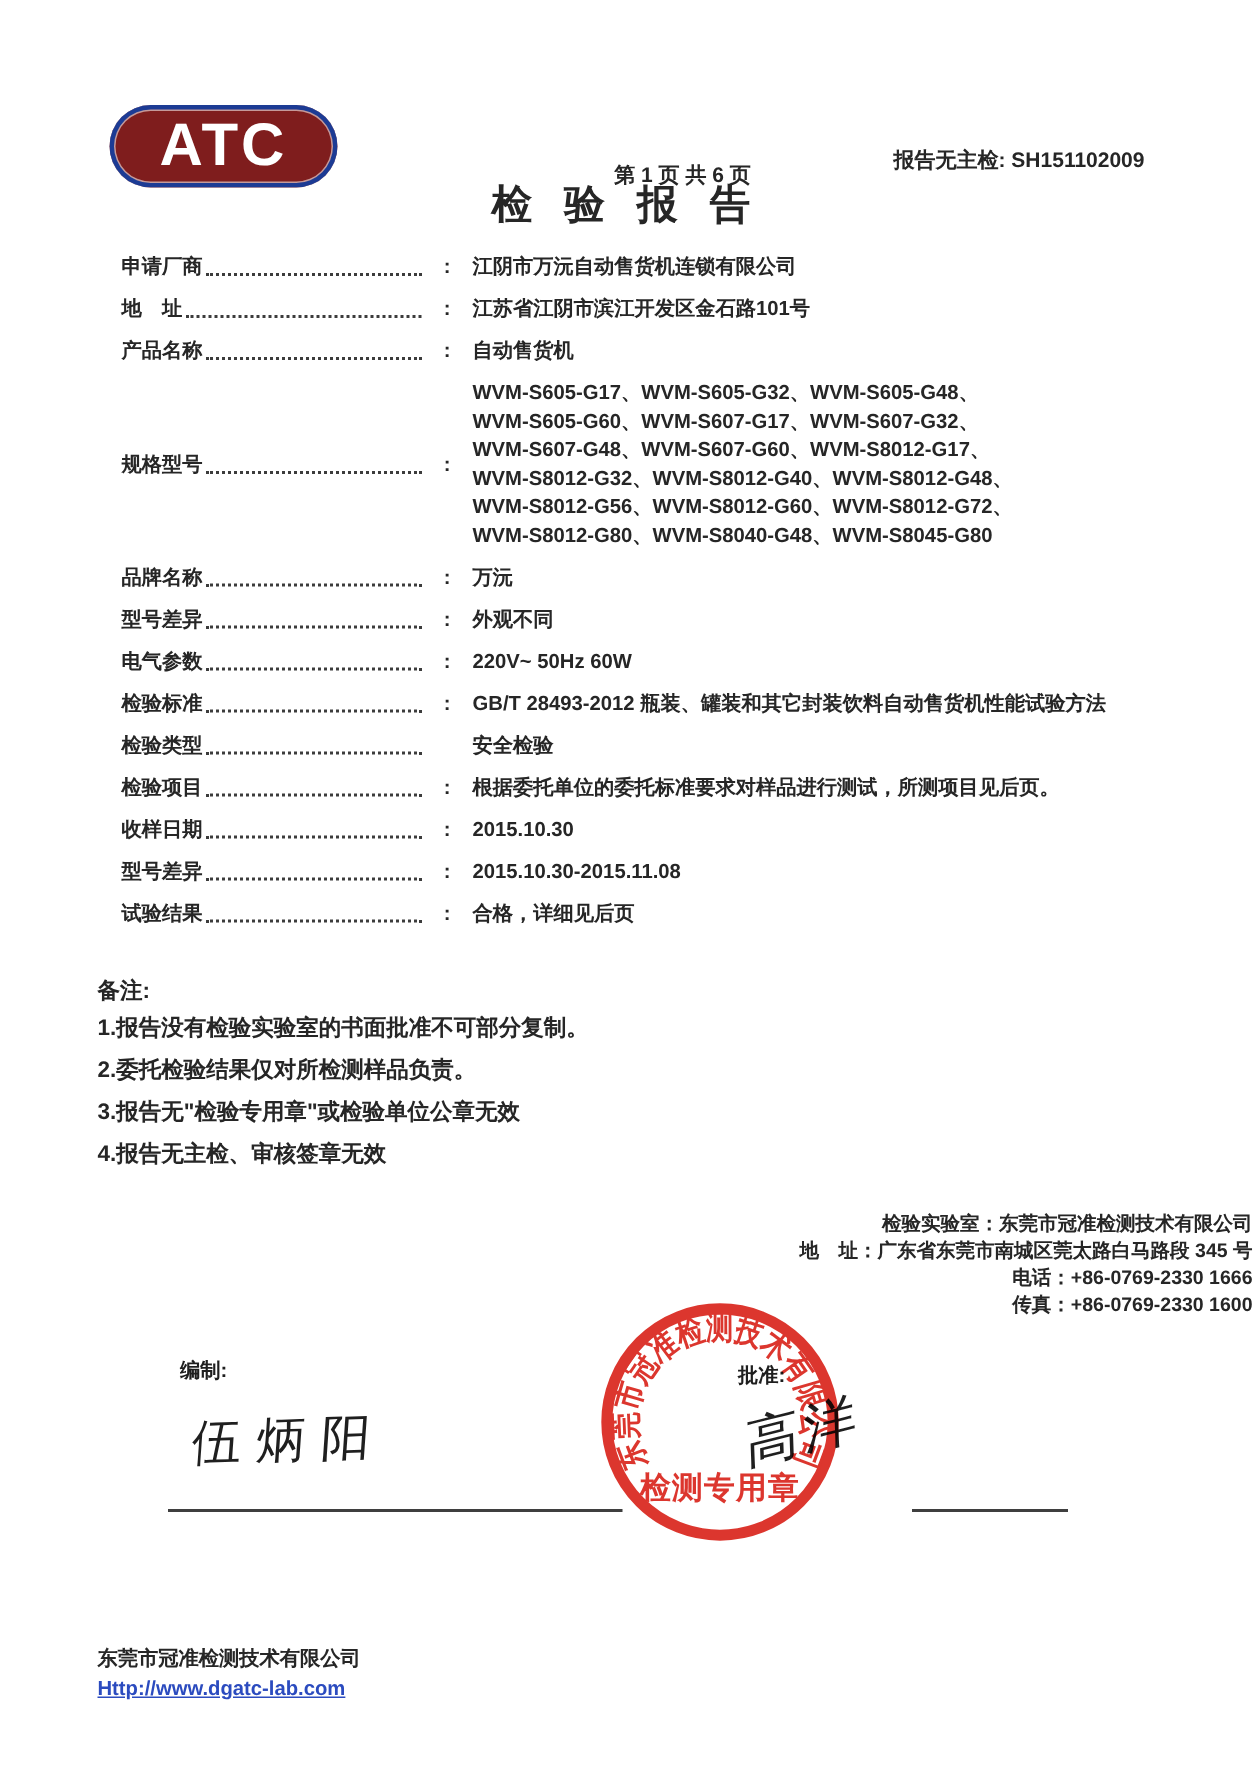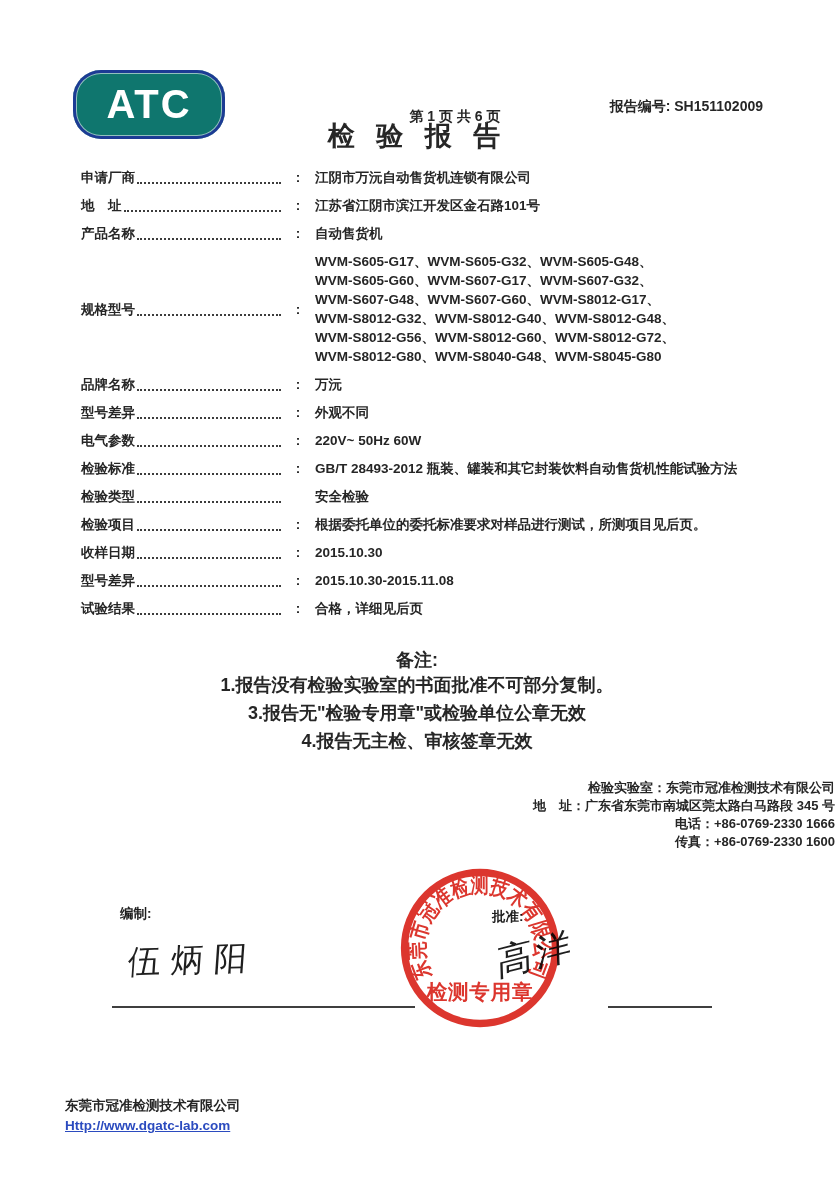--- a/index.html
+++ b/index.html
@@ -8,22 +8,22 @@
     width:835px;height:1181px;
     background:#ffffff;
     font-family:"Liberation Sans",sans-serif;
     color:#262626;
     overflow:hidden;
   }
   
   .header{position:relative;height:164px;}
   .logo{
     position:absolute;left:73px;top:70px;
-    width:152px;height:69px;border-radius:28px;
-    background:#0f766e;
+    width:152px;height:55px;border-radius:28px;
+    background:#7f1d1d;
     display:flex;align-items:center;justify-content:center;
     color:#ffffff;font-size:40px;font-weight:800;letter-spacing:2px;
     box-shadow:inset 0 0 0 3px #1c3b94, inset 0 0 0 4px rgba(255,255,255,.55);
   }
   .page-info{
     position:absolute;left:330px;top:98px;width:250px;
     text-align:center;font-size:14px;font-weight:700;margin-top:10px;
   }
   .report-no{
     position:absolute;right:72px;top:98px;
@@ -36,21 +36,21 @@
   
   .fields{padding:4px 72px 0 65px;}
   .field-row{display:flex;align-items:flex-start;margin-bottom:9px;font-size:13.5px;line-height:19px;}
   .field-row.middle{align-items:center;}
   .flabel{width:200px;display:flex;align-items:flex-end;font-weight:700;flex-shrink:0;padding-left:16px;}
   .ftext{white-space:nowrap;}
   .dots{flex:1;border-bottom:2px dotted #3c3c3c;margin:0 0 3px 2px;}
   .fcolon{width:34px;text-align:center;font-weight:800;flex-shrink:0;}
   .fvalue{flex:1;font-weight:700;white-space:pre-line;}
   
-  .notes{padding:24px 66px 0 65px;font-size:18px;font-weight:700;text-align:center;}
+  .notes{padding:24px 66px 0 65px;font-size:15px;font-weight:700;}
   .notes-title{margin:0 0 6px 0;line-height:19px;}
   .note-item{margin:0 0 9px 0;line-height:19px;}
   
   .lab{margin-top:28px;text-align:center;font-size:13px;font-weight:700;}
   .lab-line{line-height:18px;text-align:right;}
   
   .sig-label{position:absolute;font-size:13.5px;font-weight:700;color:#1e1e1e;}
   .prepared-label{left:120px;top:905px;}
   .approved-label{left:492px;top:908px;z-index:1;}
   .sig-name{
@@ -82,21 +82,21 @@
 <body>
 
 <div class="page">
 
   <div class="header">
     <div class="logo">
       <span>ATC</span>
     </div>
     <div class="page-info">第 1 页 共 6 页</div>
     <div class="report-no">
-      <span>报告编号:</span>
+      <span>报告无主检:</span>
       <span>SH151102009</span>
     </div>
     <h1 class="doc-title">检 验 报 告</h1>
   </div>
 
   <div class="fields">
 
     <div class="field-row">
       <div class="flabel">
           <span class="ftext">申请厂商</span>
@@ -217,20 +217,21 @@
         </div>
       <div class="fcolon">:</div>
       <div class="fvalue">合格，详细见后页</div>
     </div>
 
   </div>
 
   <div class="notes">
     <p class="notes-title">备注:</p>
     <p class="note-item">1.报告没有检验实验室的书面批准不可部分复制。</p>
+    <p class="note-item">2.委托检验结果仅对所检测样品负责。</p>
     <p class="note-item">3.报告无"检验专用章"或检验单位公章无效</p>
     <p class="note-item">4.报告无主检、审核签章无效</p>
   </div>
 
   <div class="lab">
     <div class="lab-line"><span>检验实验室：</span><span>东莞市冠准检测技术有限公司</span></div>
     <div class="lab-line"><span>地　址：</span><span>广东省东莞市南城区莞太路白马路段 345 号</span></div>
     <div class="lab-line"><span>电话：</span><span>+86-0769-2330 1666</span></div>
     <div class="lab-line"><span>传真：</span><span>+86-0769-2330 1600</span></div>
   </div>

